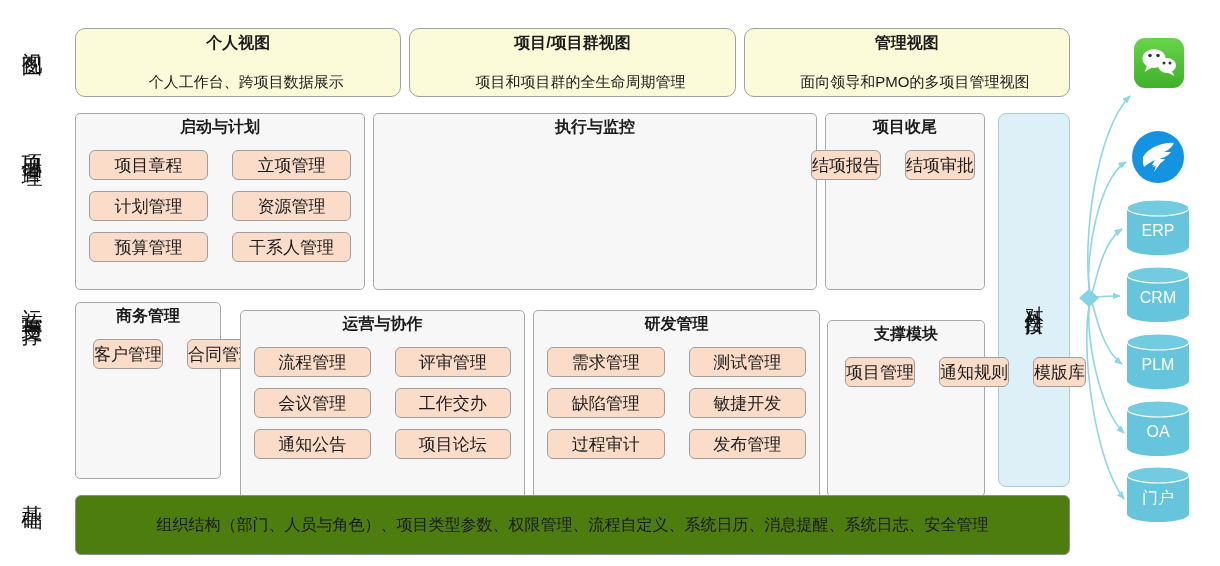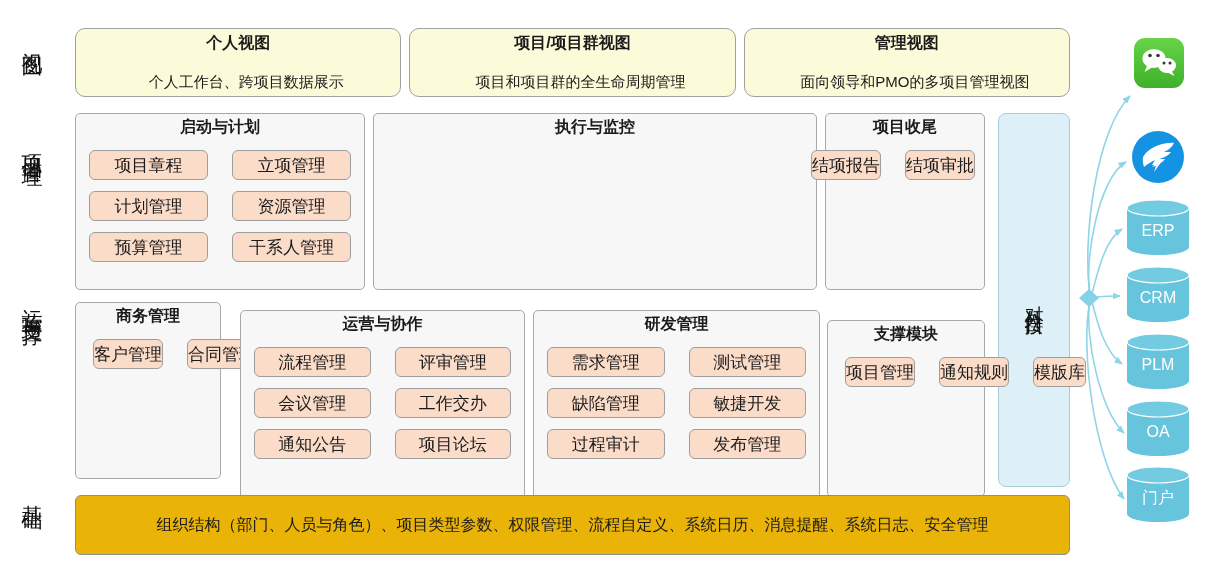--- a/index.html
+++ b/index.html
@@ -29,21 +29,21 @@
           display:flex; align-items:center; justify-content:center; font-size:17px; white-space:nowrap; }
 
   
   .ext-bar { position:absolute; left:998px; top:113px; width:72px; height:374px;
              background:#ddf0f8; border:1px solid #a8cbda; border-radius:8px;
              display:flex; align-items:center; justify-content:center; }
   .ext-label { writing-mode:vertical-lr; text-orientation:upright; font-size:19px; letter-spacing:5px; color:#111; }
 
   
   .foundation { position:absolute; left:75px; top:495px; width:995px; height:60px;
-                background:#eab308; border:1px solid #8e8e8e; border-radius:6px;
+                background:#4d7c0f; border:1px solid #8e8e8e; border-radius:6px;
                 display:flex; align-items:center; justify-content:center; font-size:16px; }
 
   
   .abs { position:absolute; }
   .cyl-label { font-size:16px; fill:#ffffff; }
   svg { display:block; }
 </style>
 </head>
 <body>
 

